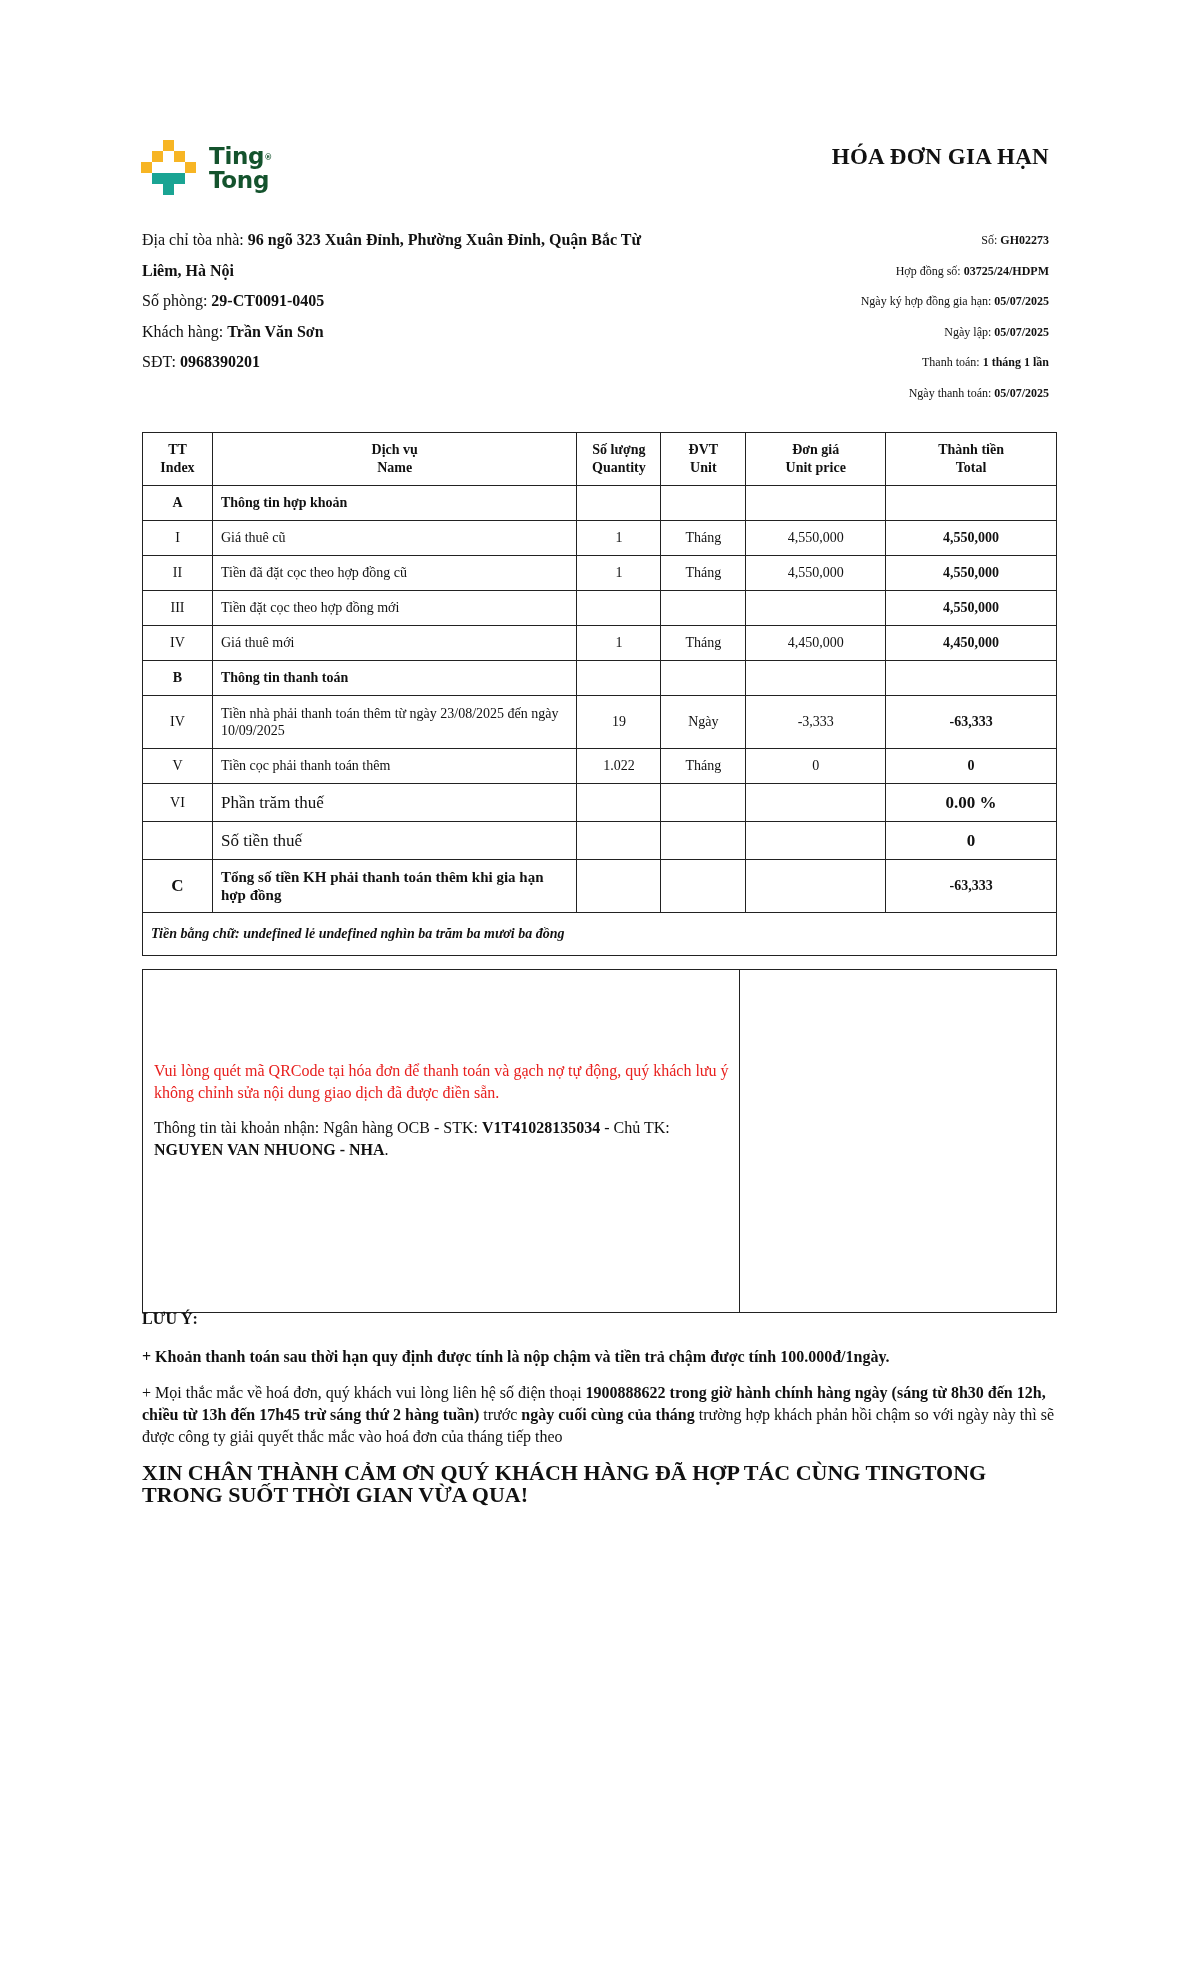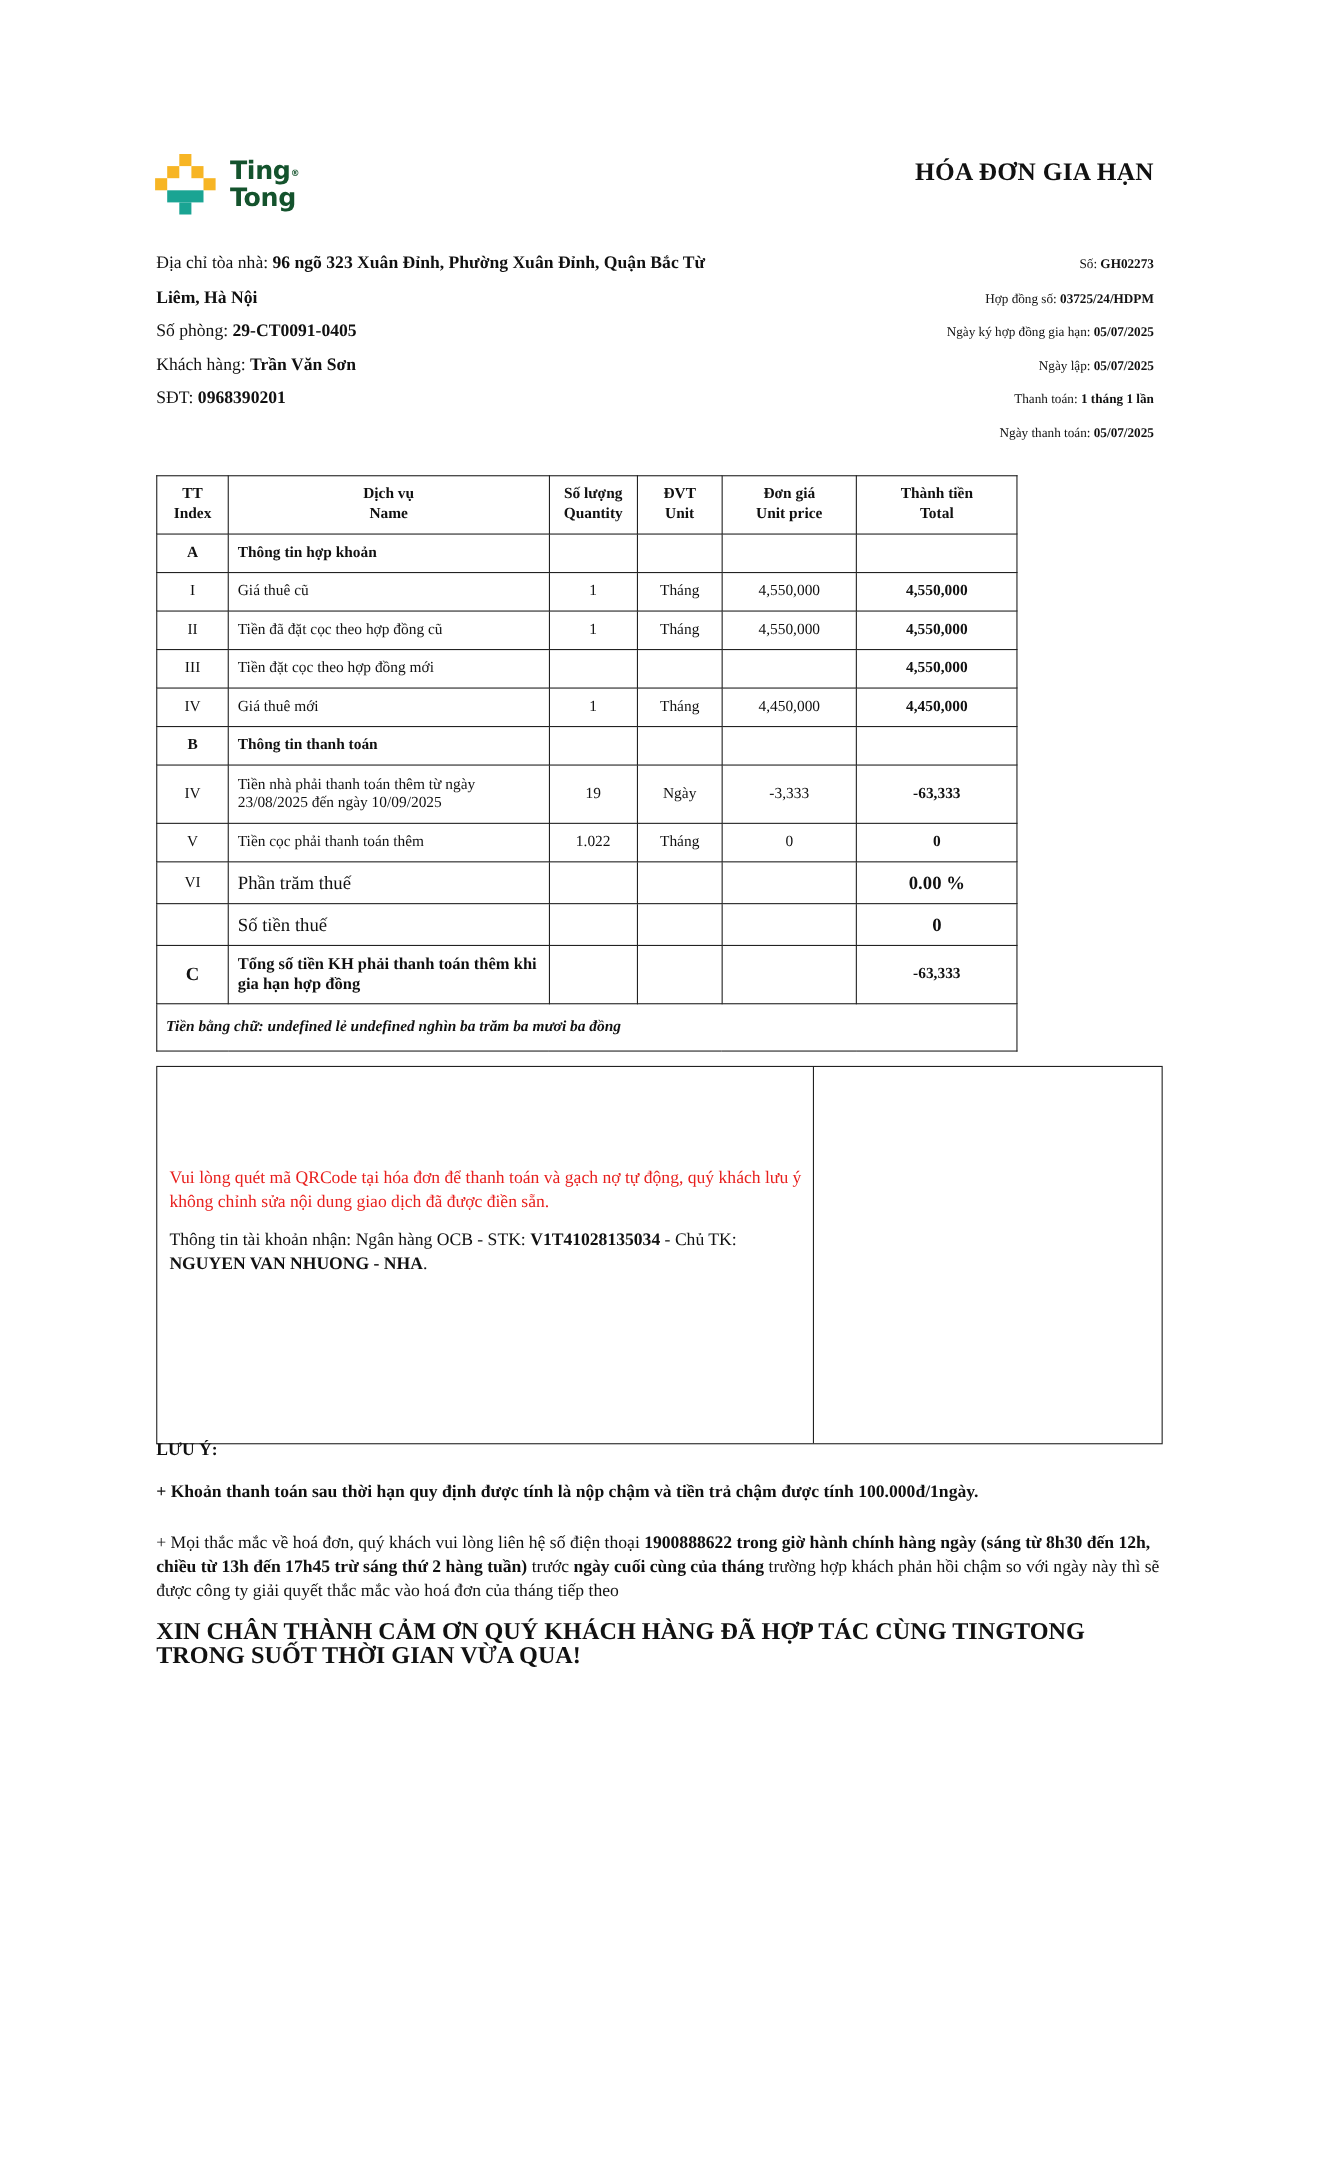--- a/index.html
+++ b/index.html
@@ -14,40 +14,40 @@
   .logo-text { position: absolute; left: 68px; top: 4px; font-family: "DejaVu Sans", sans-serif; font-weight: bold; color: #14532d; font-size: 23px; line-height: 24px; letter-spacing: -0.3px; }
   .logo-text sup { font-size: 8px; vertical-align: top; position: relative; top: 2px; }
 
   .doc-title { position: absolute; right: 151px; top: 144px; font-weight: bold; font-size: 23px; letter-spacing: 0.3px; }
 
   .info-left { position: absolute; left: 142px; top: 225px; width: 520px; font-size: 16px; line-height: 30.5px; }
   .info-right { position: absolute; right: 151px; top: 225px; text-align: right; font-size: 12px; line-height: 30.5px; }
   .info-left b, .info-right b { font-weight: bold; }
 
   
-  table.inv { position: absolute; left: 142px; top: 432px; width: 783px; border-collapse: collapse; font-size: 14px; }
+  table.inv { position: absolute; left: 142px; top: 432px; width: 915px; border-collapse: collapse; font-size: 14px; }
   table.inv td, table.inv th { border: 1.5px solid #222; padding: 0 8px; vertical-align: middle; }
   table.inv th { font-weight: bold; text-align: center; line-height: 18px; height: 52px; font-size: 14px; }
   table.inv td.c { text-align: center; }
   table.inv td.b { font-weight: bold; }
   table.inv tr.r36 td { height: 34px; }
   table.inv tr.r52 td { height: 52px; }
   table.inv tr.r38 td { height: 37px; }
   .big { font-size: 17px; }
   .words { font-style: italic; font-weight: bold; height: 42px; }
 
   .qrbox { position: absolute; left: 142px; top: 969px; width: 915px; height: 344px; border: 1.5px solid #222; box-sizing: border-box; }
   .qrbox .split { position: absolute; left: 596px; top: 0; bottom: 0; border-left: 1.5px solid #222; }
   .qr-note { position: absolute; left: 11px; top: 90px; width: 575px; color: #e8201e; font-size: 16px; line-height: 22px; }
   .acct { position: absolute; left: 11px; top: 147px; width: 575px; font-size: 16px; line-height: 22px; }
 
   .notes { position: absolute; left: 142px; top: 1308px; width: 916px; font-size: 16px; line-height: 22px; }
   .notes p { margin: 0; }
   .notes .title { font-weight: bold; margin-bottom: 16px; }
-  .notes .n1 { font-weight: bold; margin-bottom: 24px; }
+  .notes .n1 { font-weight: bold; margin-bottom: 14px; }
   .notes .n2 { margin-bottom: 14px; }
   .notes .thanks { font-weight: bold; font-size: 22px; line-height: 22px; }
 </style>
 </head>
 <body>
 
 <div class="page">
 
   <div class="logo">
     <span class="px y" style="left:22px;top:0px;"></span>

